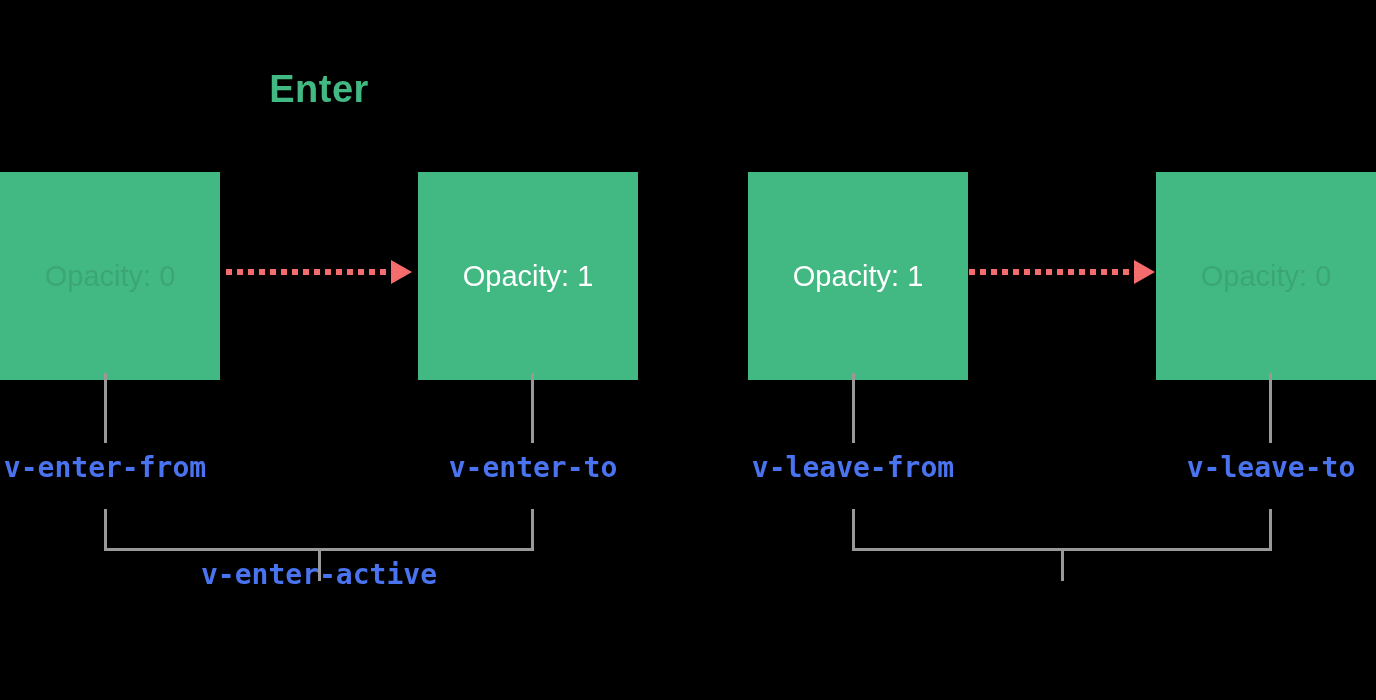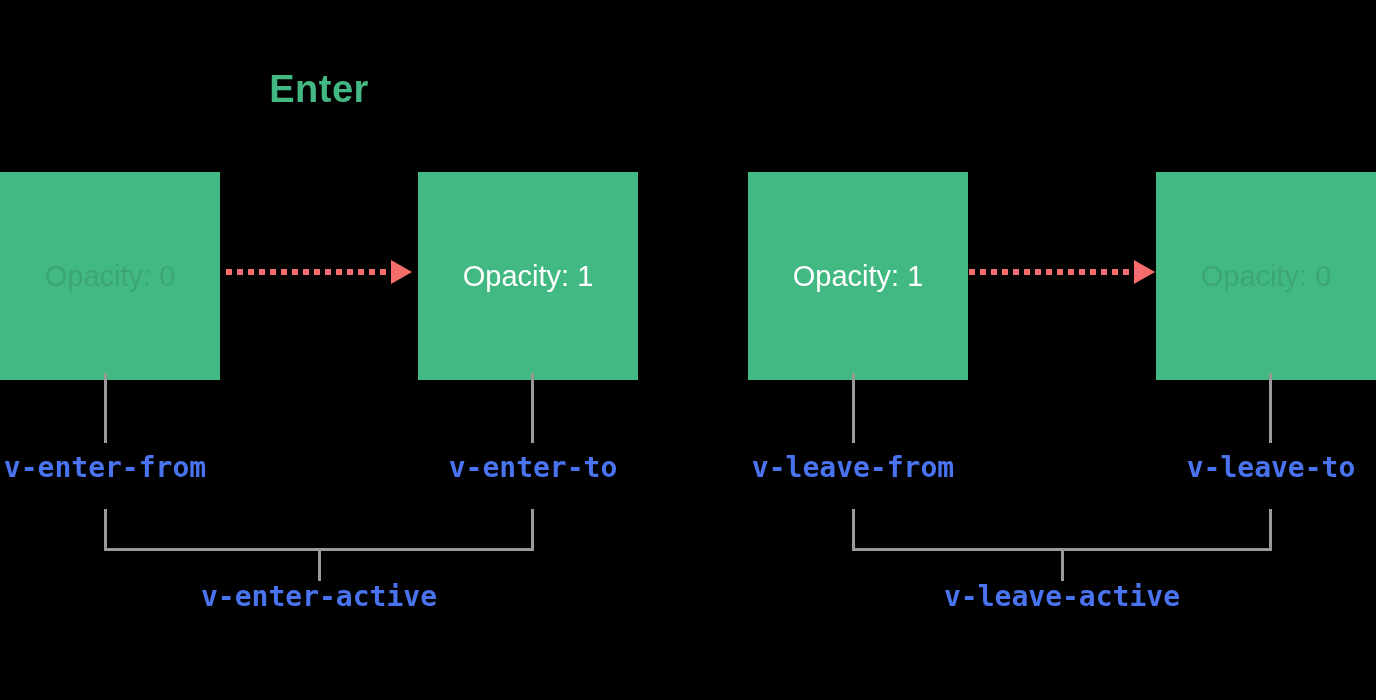--- a/index.html
+++ b/index.html
@@ -70,21 +70,21 @@
   .drop-to   { right:104px; }
 
   .class-label {
     position:absolute;
     font-family:"DejaVu Sans Mono", monospace;
     font-weight:700; font-size:28px; color:var(--blue);
     white-space:nowrap;
   }
   .from-label  { top:451px; left:0;  width:210px; text-align:center; }
   .to-label    { top:451px; right:0; width:210px; text-align:center; }
-  .active-label{ top:580px; left:0; right:0; text-align:center; }
+  .active-label{ top:558px; left:0; right:0; text-align:center; }
 
   .bracket {
     position:absolute; top:509px; left:104px; right:104px; height:42px;
     border-left:3px solid var(--gray);
     border-right:3px solid var(--gray);
     border-bottom:3px solid var(--gray);
   }
   .stem {
     position:absolute; top:551px; left:50%; margin-left:-1.5px;
     width:3px; height:30px; background:var(--gray);
@@ -140,16 +140,15 @@
 
     <div class="drop drop-from"></div>
     <div class="drop drop-to"></div>
 
     <div class="class-label to-label">v-leave-to</div>
     <div class="class-label from-label">v-leave-from</div>
 
     <div class="bracket"></div>
     <div class="stem"></div>
 
-    <div class="class-label active-label">v-leave-active</div>
   </section>
 
 </div>
 
 </body></html>

